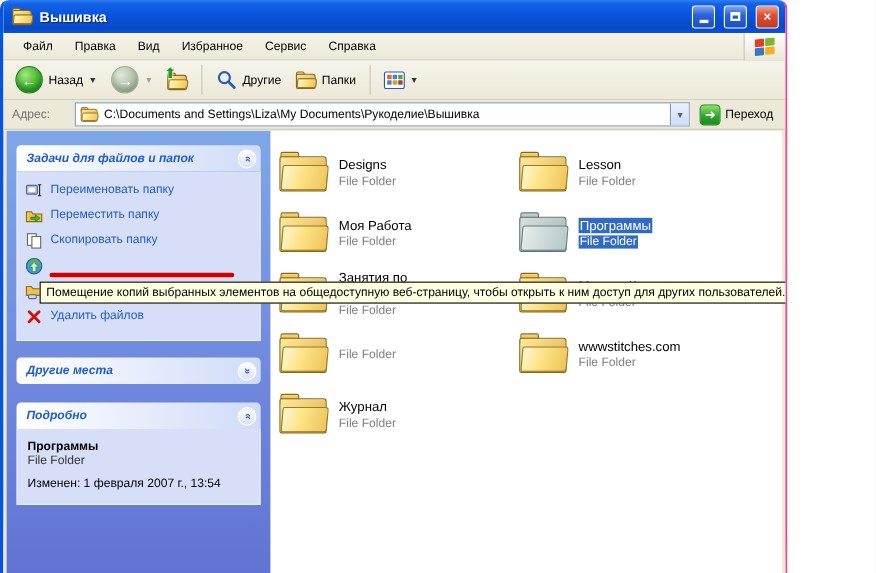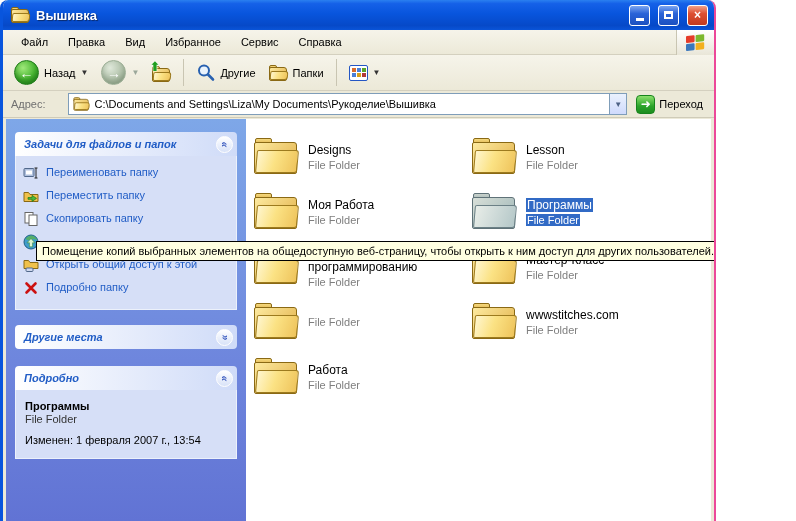--- a/index.html
+++ b/index.html
@@ -117,21 +117,21 @@
   .file-item.selected .ftab{ background:linear-gradient(#c9d2cc,#9db1b2); border-color:#5f7278; }
   .file-item.selected .fbody{ background:linear-gradient(135deg,#d8dfd8,#9db5b6); border-color:#5f7278; }
   .file-item.selected .ffront{ background:linear-gradient(105deg,#e8ede8,#b4c7c8); border-color:#6b8086; }
   .file-texts{ padding-top:3px; }
   .file-name{ font-size:12px; color:#000; line-height:15px; }
   .file-type{ font-size:11px; color:#7f7f7f; line-height:14px; }
   .file-item.selected .file-name span, .file-item.selected .file-type span{
     background:#316ac5; color:#fff; padding:0 1px; }
 
   
-  .tooltip{ position:absolute; left:33px; top:241px; width:693px; z-index:50;
+  .tooltip{ position:absolute; left:33px; top:256px; width:693px; z-index:50;
     background:#ffffe1; border:1px solid #000; font-size:11px; color:#000;
     padding:3px 5px; white-space:nowrap; overflow:hidden; }
 
   svg{ display:block; }
 </style>
 </head>
 <body>
 
 <div class="window">
 
@@ -305,21 +305,21 @@
             <span class="task-label">Открыть общий доступ к этой</span>
           </div>
 
 
           <div class="task-item">
             <span class="si">
               <svg width="16" height="16" viewBox="0 0 16 16">
                 <path d="M3.5 3.5 L12.5 12.5 M12.5 3.5 L3.5 12.5" stroke="#cc1111" stroke-width="2.6" stroke-linecap="round"></path>
               </svg>
             </span>
-            <span class="task-label">Подробно папку</span>
+            <span class="task-label">Удалить файлов</span>
           </div>
 
         </div>
       </div>
 
       <div class="panel">
         <div class="panel-header collapsed">
           <span class="panel-title">Другие места</span>
           <span class="chev-btn">
               <span class="chev-down">«</span>
@@ -441,21 +441,21 @@
           </span>
         </div>
 
         <div class="file-item">
           <span class="fwrap ficon">
               <i class="ftab"></i>
               <i class="fbody"></i>
               <i class="ffront"></i>
             </span>
           <span class="file-texts">
-            <div class="file-name"><span>Работа</span></div>
+            <div class="file-name"><span>Журнал</span></div>
             <div class="file-type"><span>File Folder</span></div>
           </span>
         </div>
 
       </div>
     </div>
   </div>
 
   <div class="tooltip">Помещение копий выбранных элементов на общедоступную веб-страницу, чтобы открыть к ним доступ для других пользователей.</div>
 

